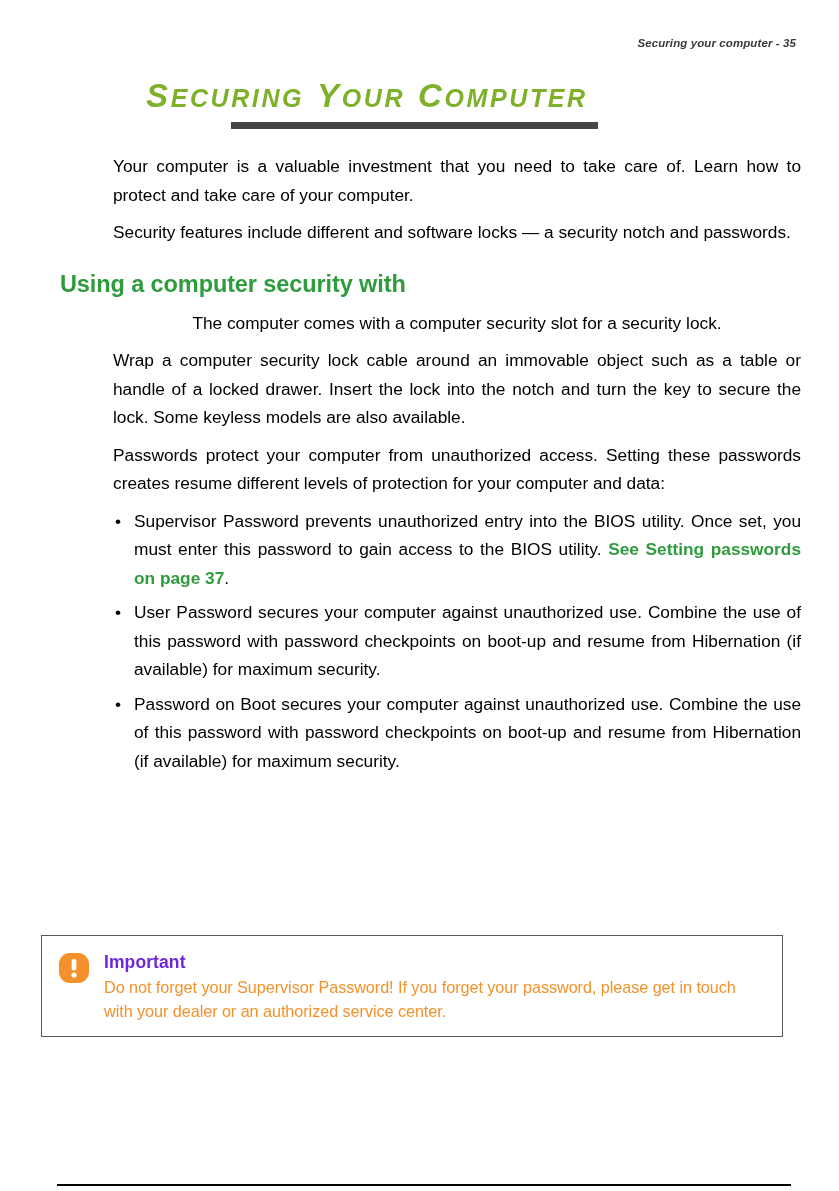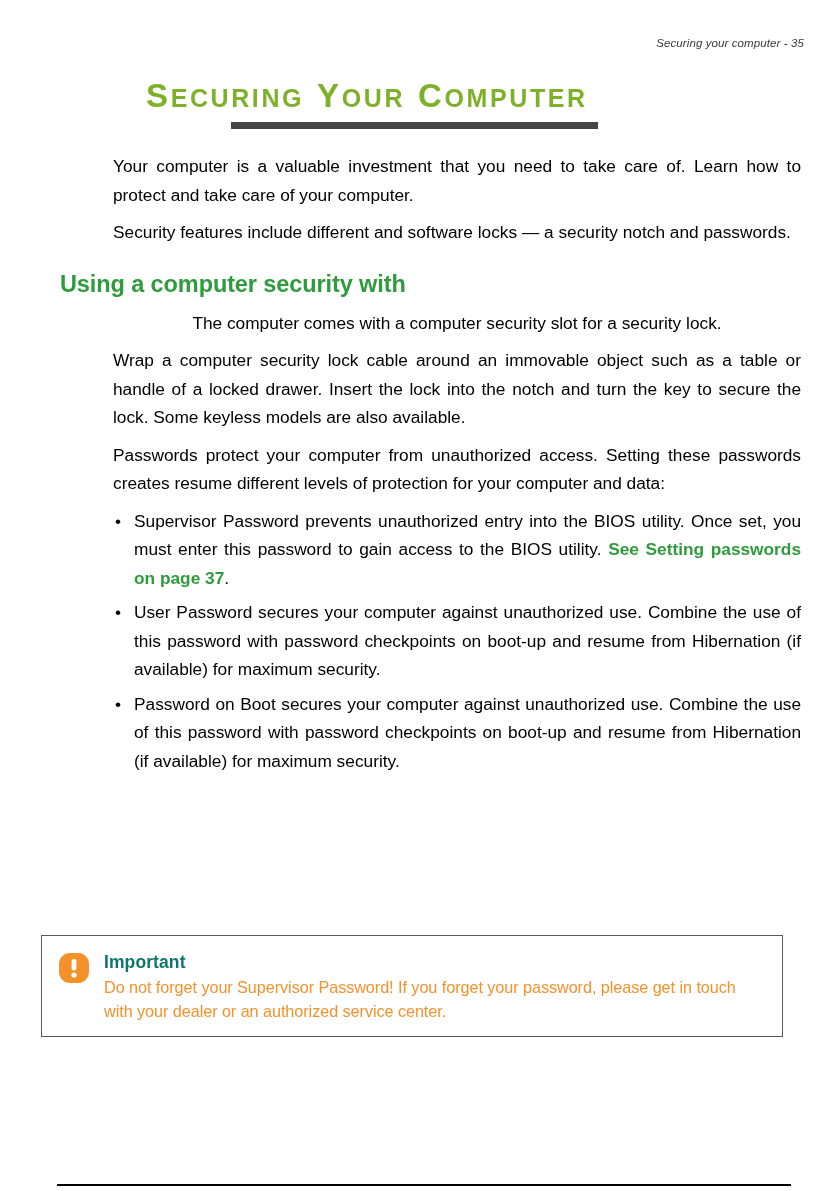--- a/index.html
+++ b/index.html
@@ -22,40 +22,42 @@
     position: relative;
     width: 839px;
     height: 1191px;
     background: #ffffff;
   }
 
   
   .running-header {
     position: absolute;
     top: 37px;
-    right: 35px;
+    right: 43px;
     font-size: 11.5px;
     font-style: italic;
     color: #3a3a3a;
     letter-spacing: 0.1px;
     white-space: nowrap;
+    font-weight: bold;
   }
 
   
   .chapter-title {
     position: absolute;
     top: 79px;
     left: 146px;
     font-size: 27px;
     font-weight: bold;
     color: #7FB02A;
     letter-spacing: 2.6px;
     line-height: 1.0;
     white-space: nowrap;
     font-variant: normal;
+    font-style: italic;
   }
   .chapter-title .cap {
     font-size: 33px;
   }
   .chapter-title .sc {
     font-size: 25px;
   }
   .chapter-title .sp {
     letter-spacing: 0;
     display: inline-block;
@@ -145,21 +147,21 @@
     position: absolute;
     left: 1px;
     top: 1px;
     width: 30px;
     height: 30px;
   }
   .callout-title {
     font-size: 17.5px;
     line-height: 21px;
     font-weight: bold;
-    color: #0f766e;
+    color: #6d28d9;
     margin: 2px 0 3px 0;
     letter-spacing: 0.1px;
   }
   .callout-body {
     font-size: 16.2px;
     line-height: 23.5px;
     font-weight: normal;
     color: #F5912A;
     margin: 0;
     letter-spacing: -0.05px;

